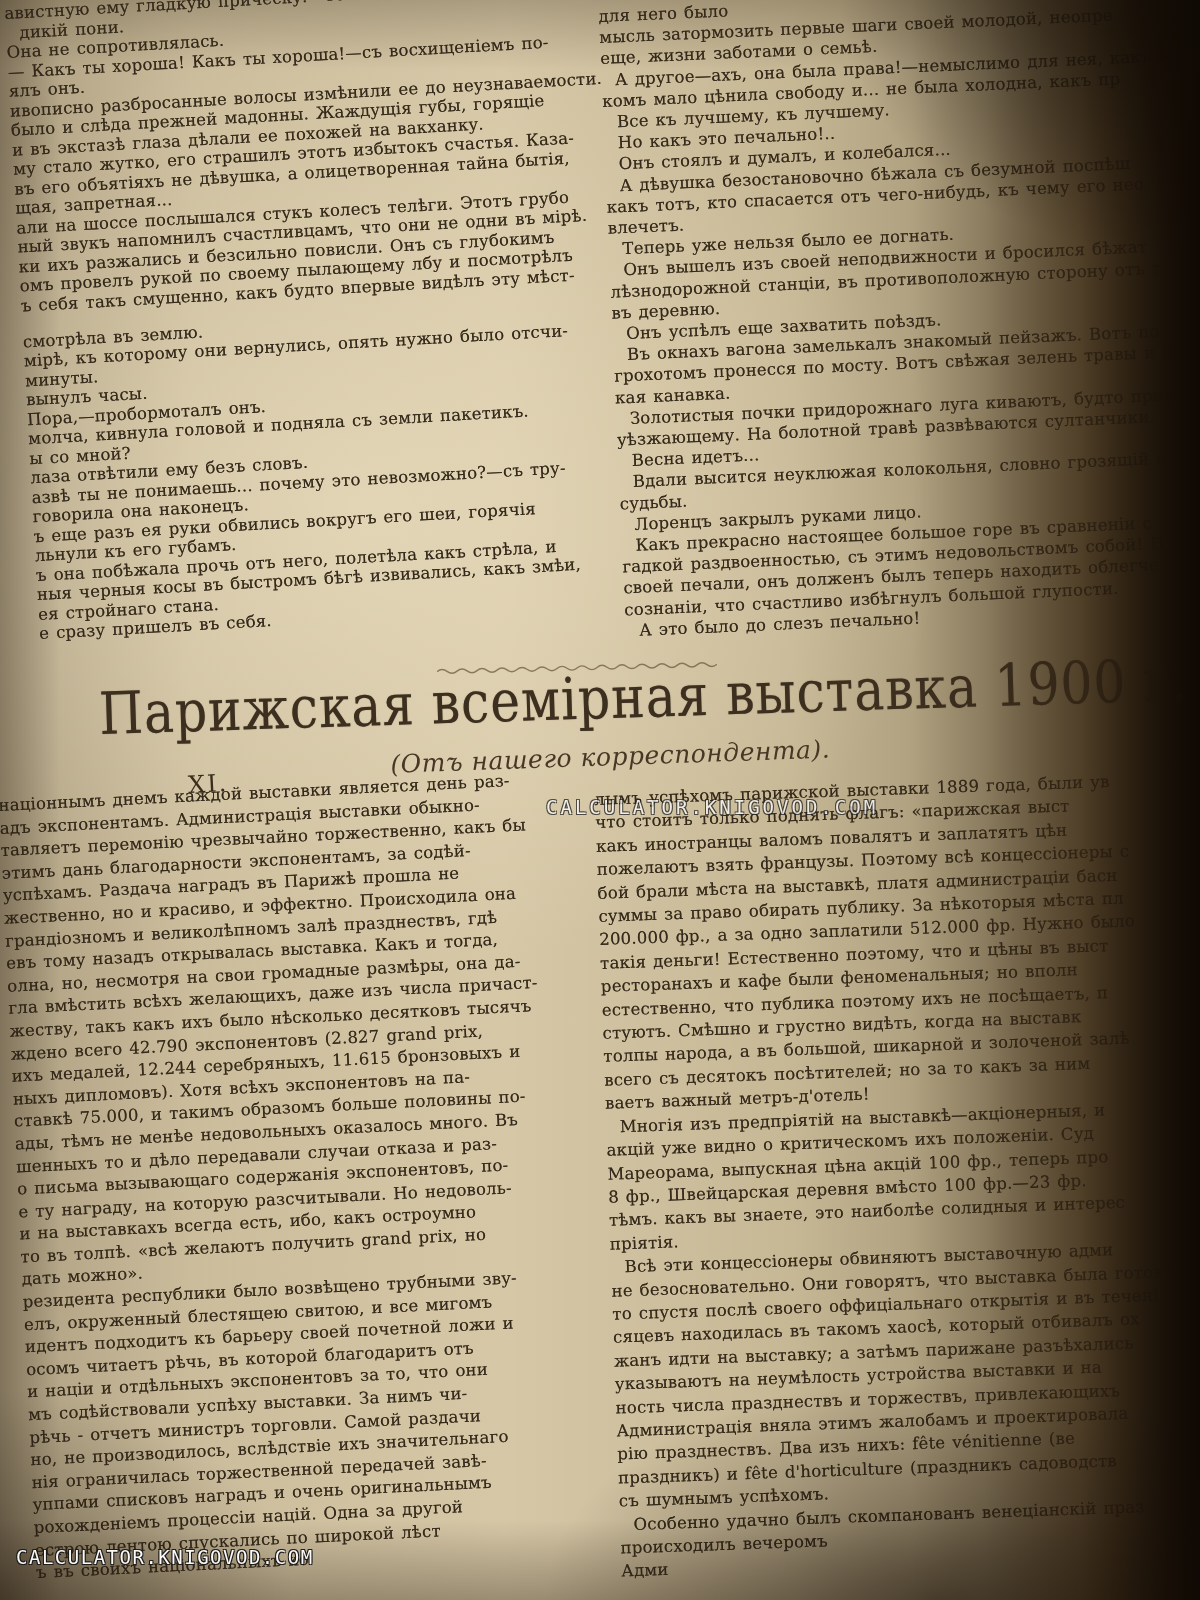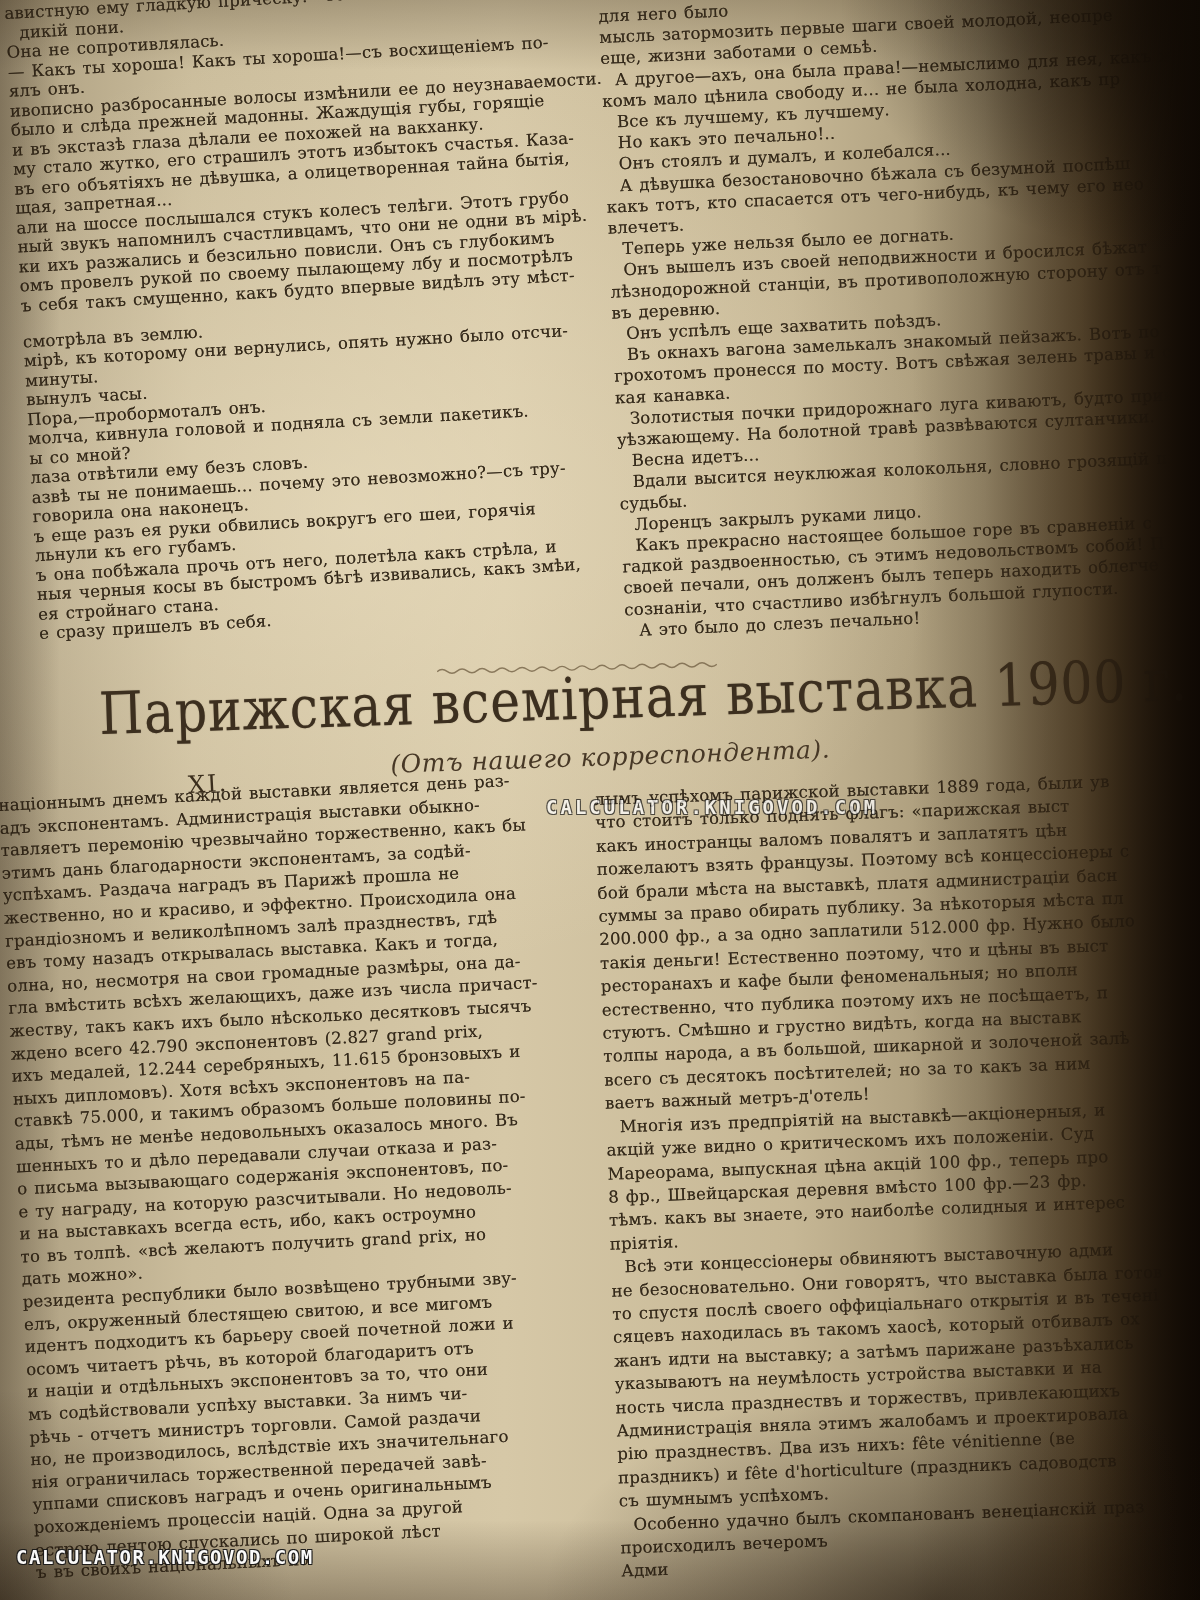--- a/index.html
+++ b/index.html
@@ -48,21 +48,21 @@
     background:
       radial-gradient(ellipse 500px 360px at 100% 0%, rgba(16,10,4,.78), rgba(0,0,0,0) 72%),
       radial-gradient(ellipse 420px 300px at 0% 100%, rgba(26,17,8,.42), rgba(0,0,0,0) 70%),
       radial-gradient(ellipse 560px 320px at 78% 100%, rgba(20,12,5,.5), rgba(0,0,0,0) 70%),
       linear-gradient(90deg, rgba(32,21,10,.30) 0%, rgba(0,0,0,0) 5%),
       linear-gradient(90deg, rgba(0,0,0,0) 76%, rgba(42,28,12,.45) 90%, rgba(14,8,3,.96) 100%);
   }
   .watermark{
     position:absolute;
     font-family:"DejaVu Sans Mono", monospace;
-    font-weight:bold;color:#ffffff;
+    font-weight:normal;color:#ffffff;
     text-shadow:1px 1px 0 #1a1a1a, -1px 1px 0 #1a1a1a, 1px -1px 0 #1a1a1a, -1px -1px 0 #1a1a1a;
   }
   .watermark.center{left:546px;top:796px;font-size:19px;letter-spacing:3px;opacity:.72;}
   .watermark.corner{left:16px;top:1546px;font-size:19px;letter-spacing:1.5px;opacity:.96;}
 </style>
 </head>
 <body>
 
 <div class="photo">
 

